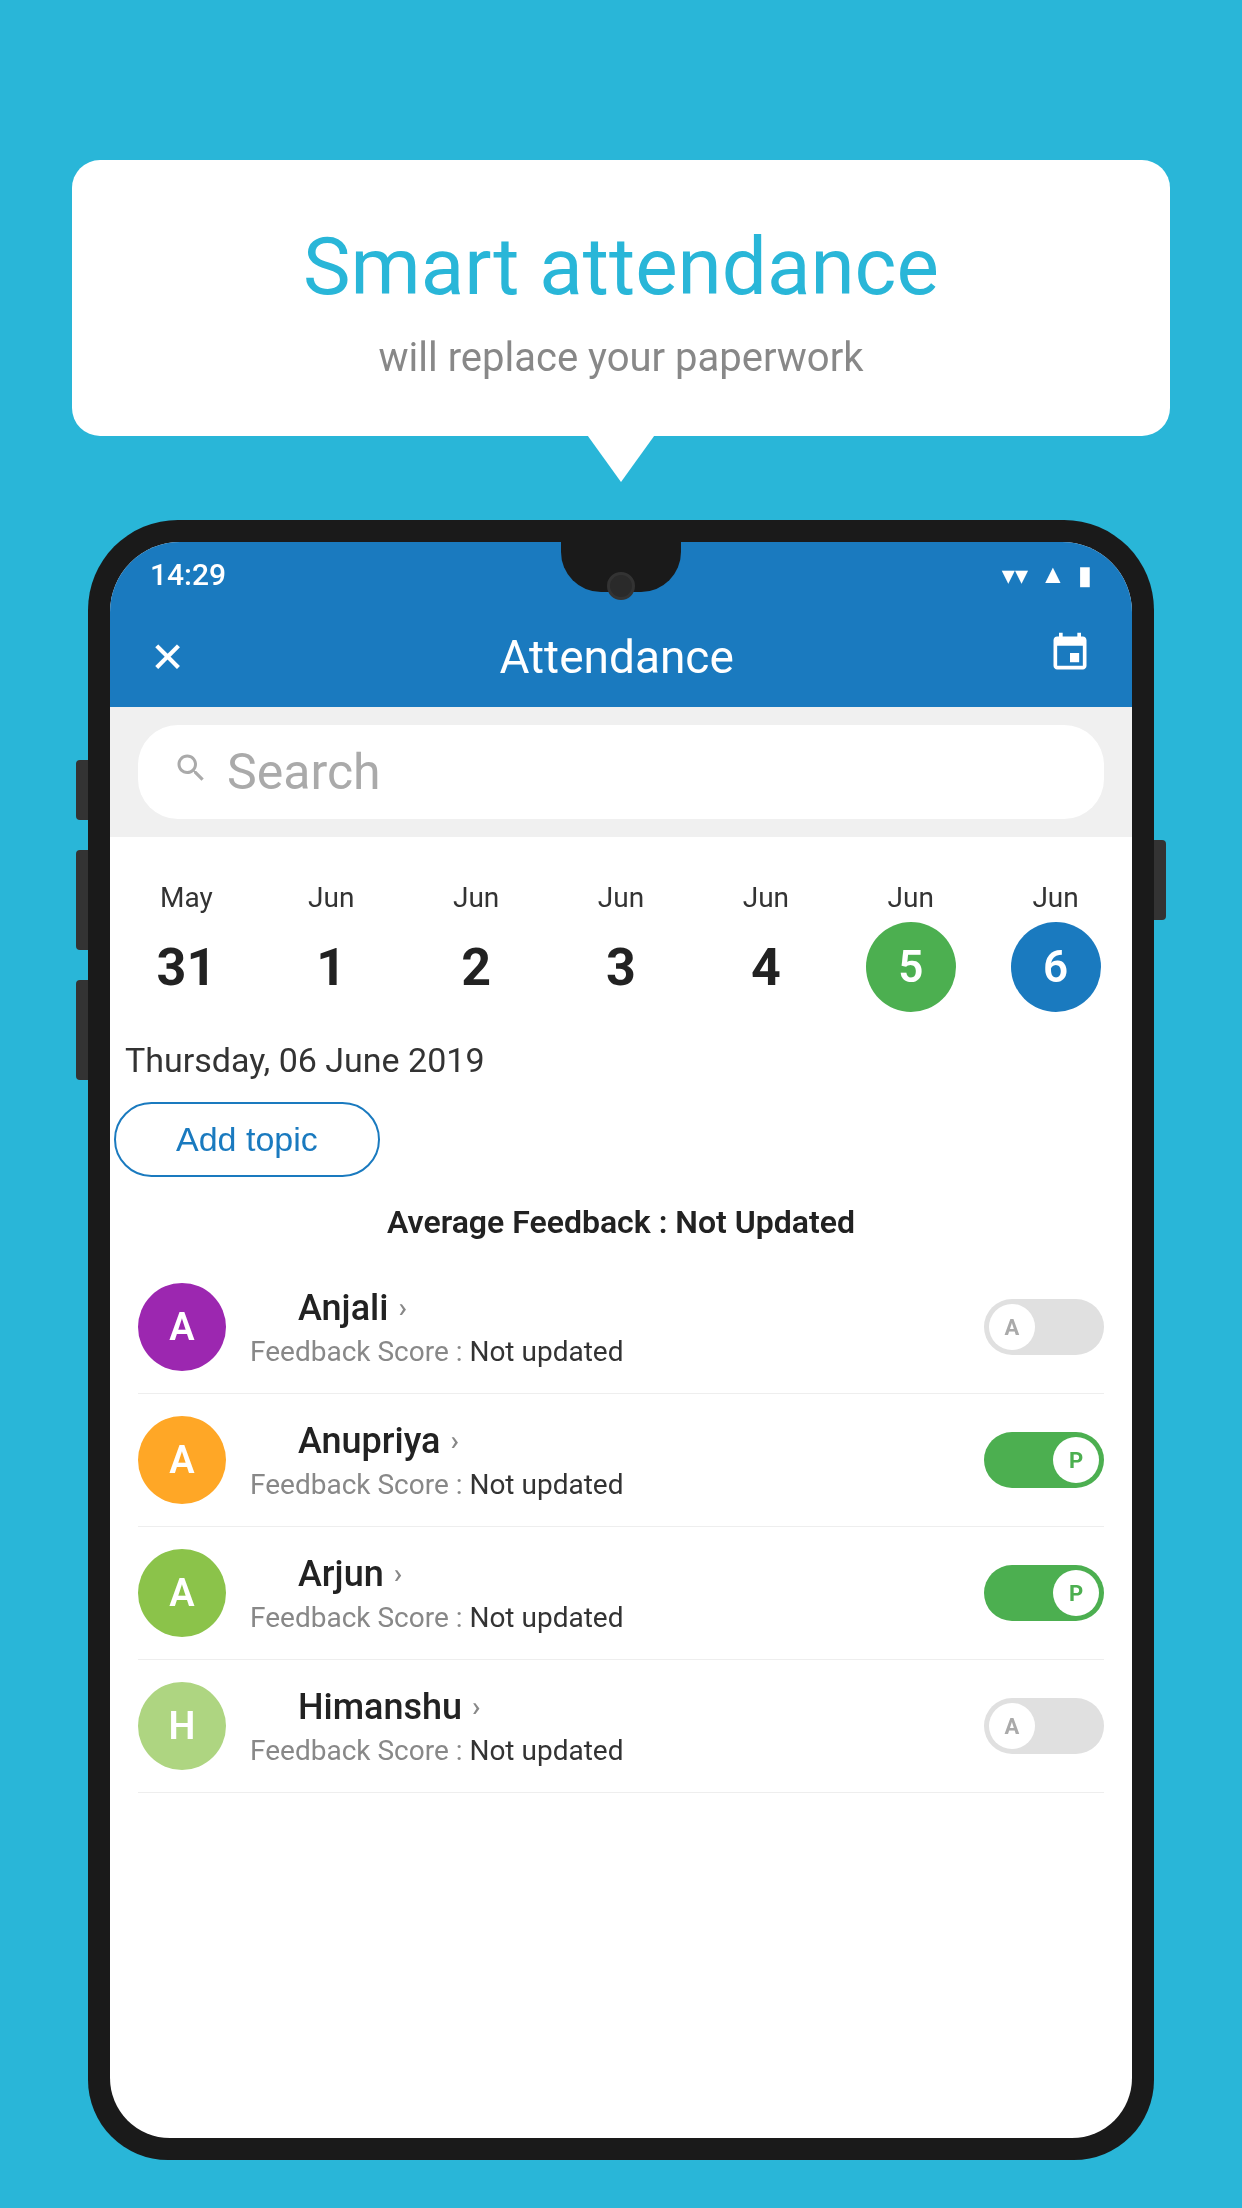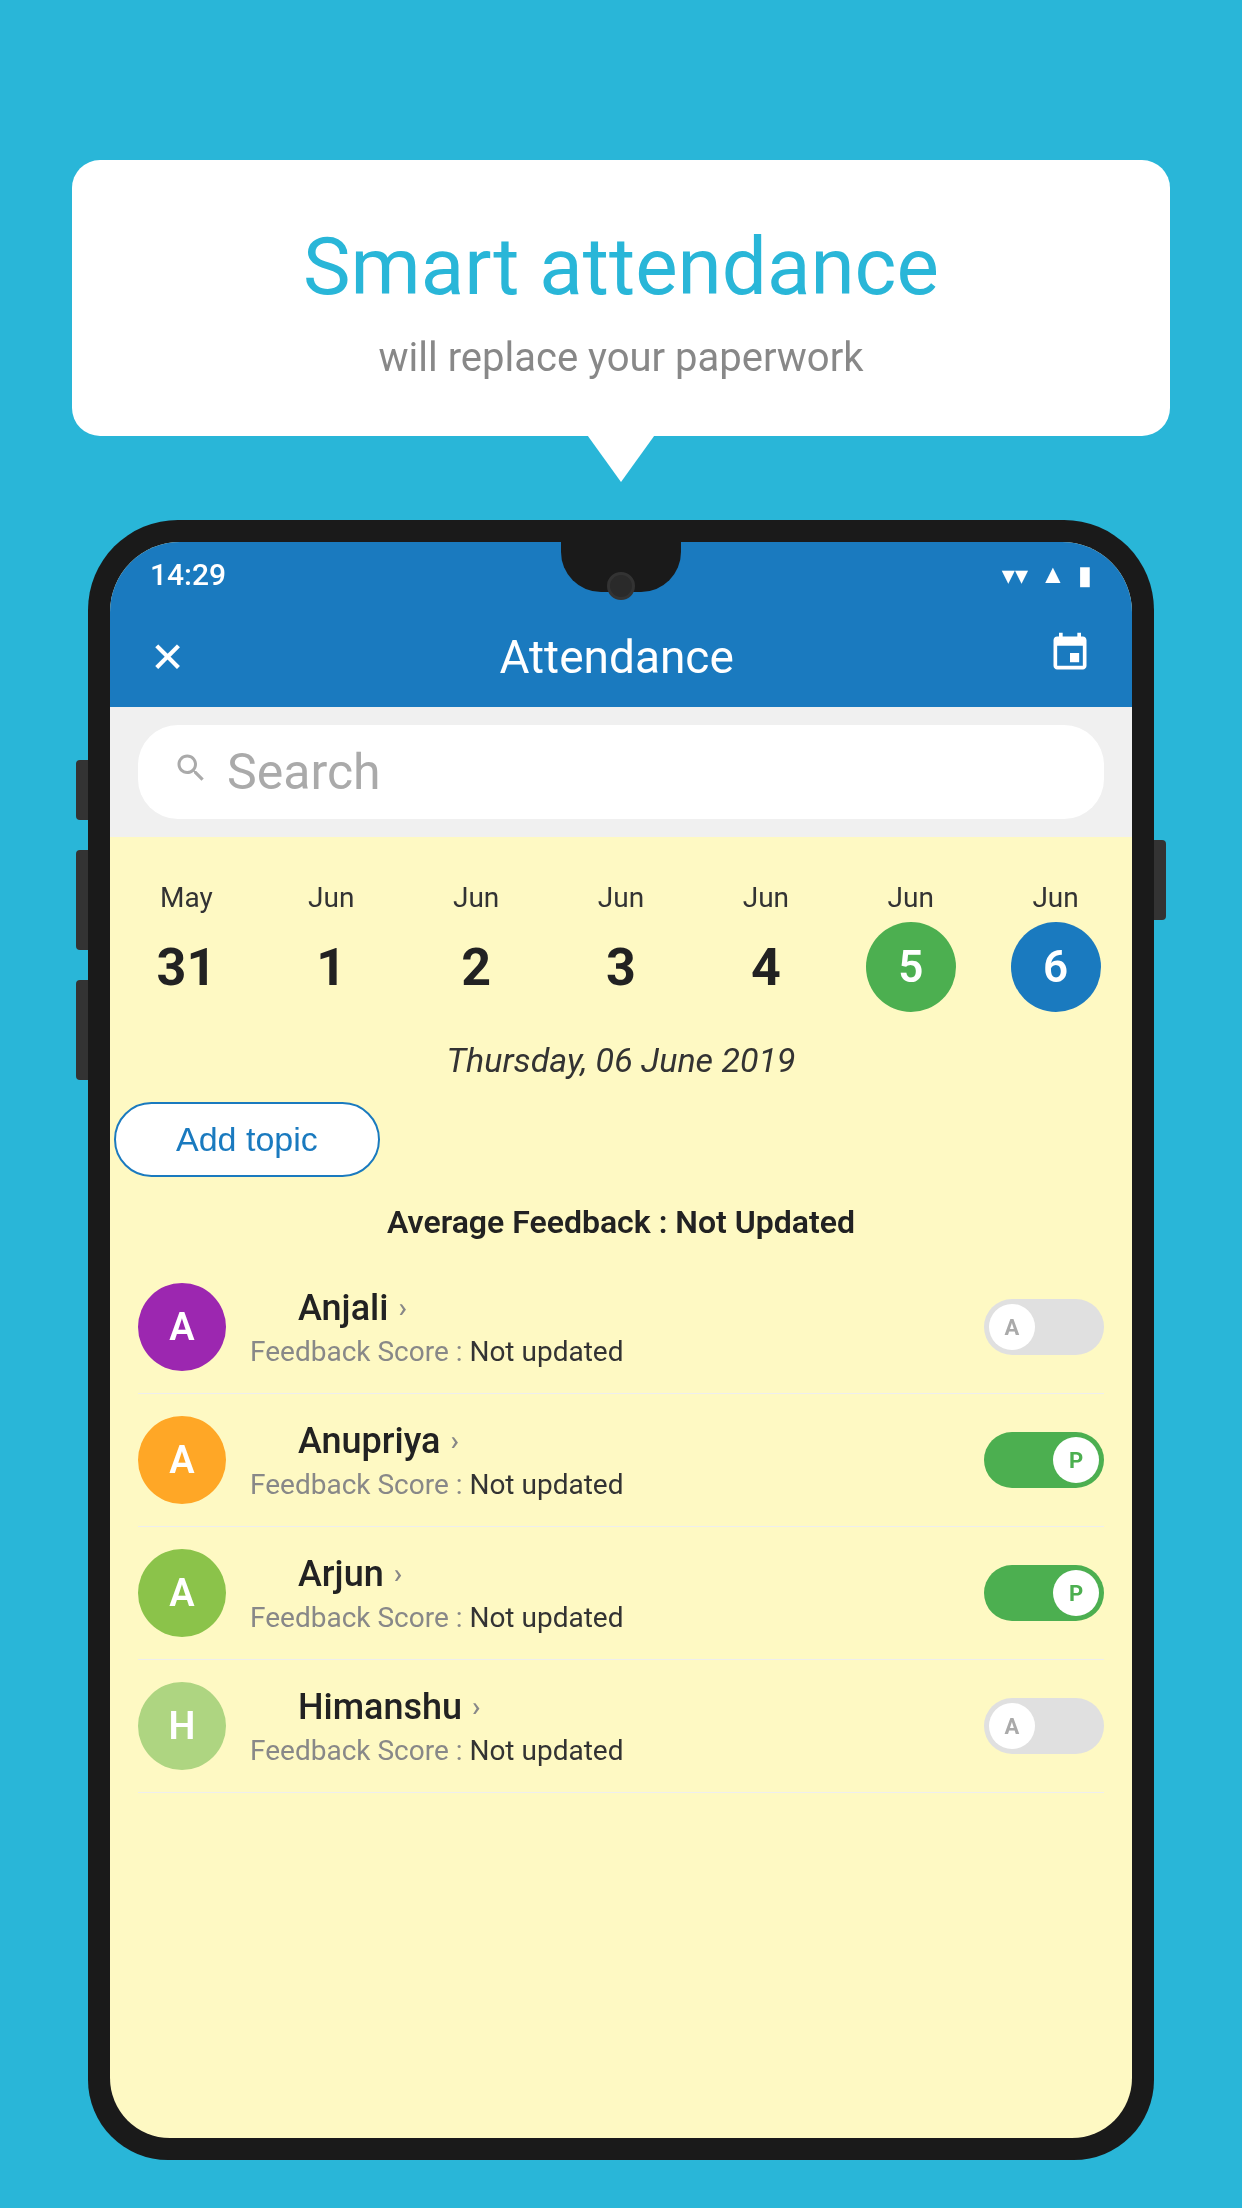--- a/index.html
+++ b/index.html
@@ -83,21 +83,21 @@
       left: 50%;
       transform: translateX(-50%);
       width: 28px;
       height: 28px;
       background: #2a2a2a;
       border-radius: 50%;
       z-index: 11;
       border: 3px solid #333;
     }
     .phone-screen {
-      background: #fef9c3;
+      background: #ffffff;
       border-radius: 70px 70px 60px 60px;
       overflow: hidden;
       height: 100%;
       position: relative;
     }
 
     
     .status-bar {
       background: #1a7abf;
       height: 65px;
@@ -207,26 +207,24 @@
     .date-number.selected {
       background: #1a7abf;
       color: white;
       border-radius: 50%;
       font-size: 44px;
       font-weight: 600;
     }
 
     
     .selected-date-label {
-      text-align: center;
       font-size: 34px;
       color: #333;
       font-weight: 400;
-      padding: 18px 0 12px;
-      font-style: italic;
+      padding: 18px 15px 12px;
     }
 
     
     .add-topic-container {
       display: flex;
       justify-content: flex-start;
       padding: 10px 4px 18px;
     }
     .add-topic-btn {
       border: 2px solid #1a7abf;

